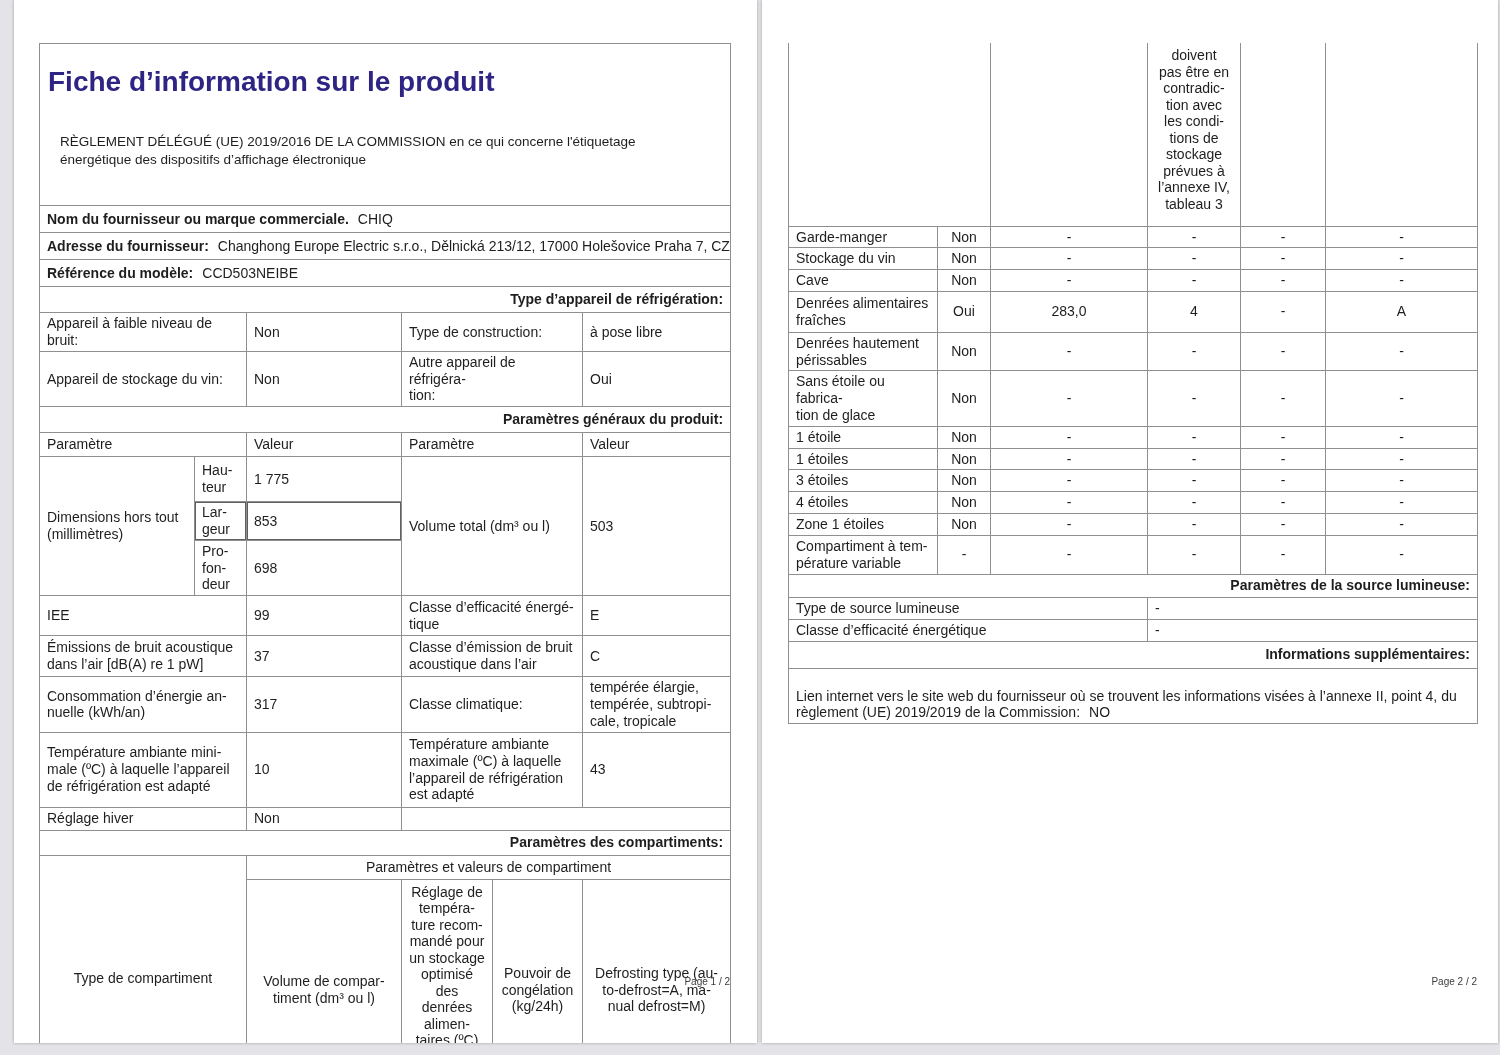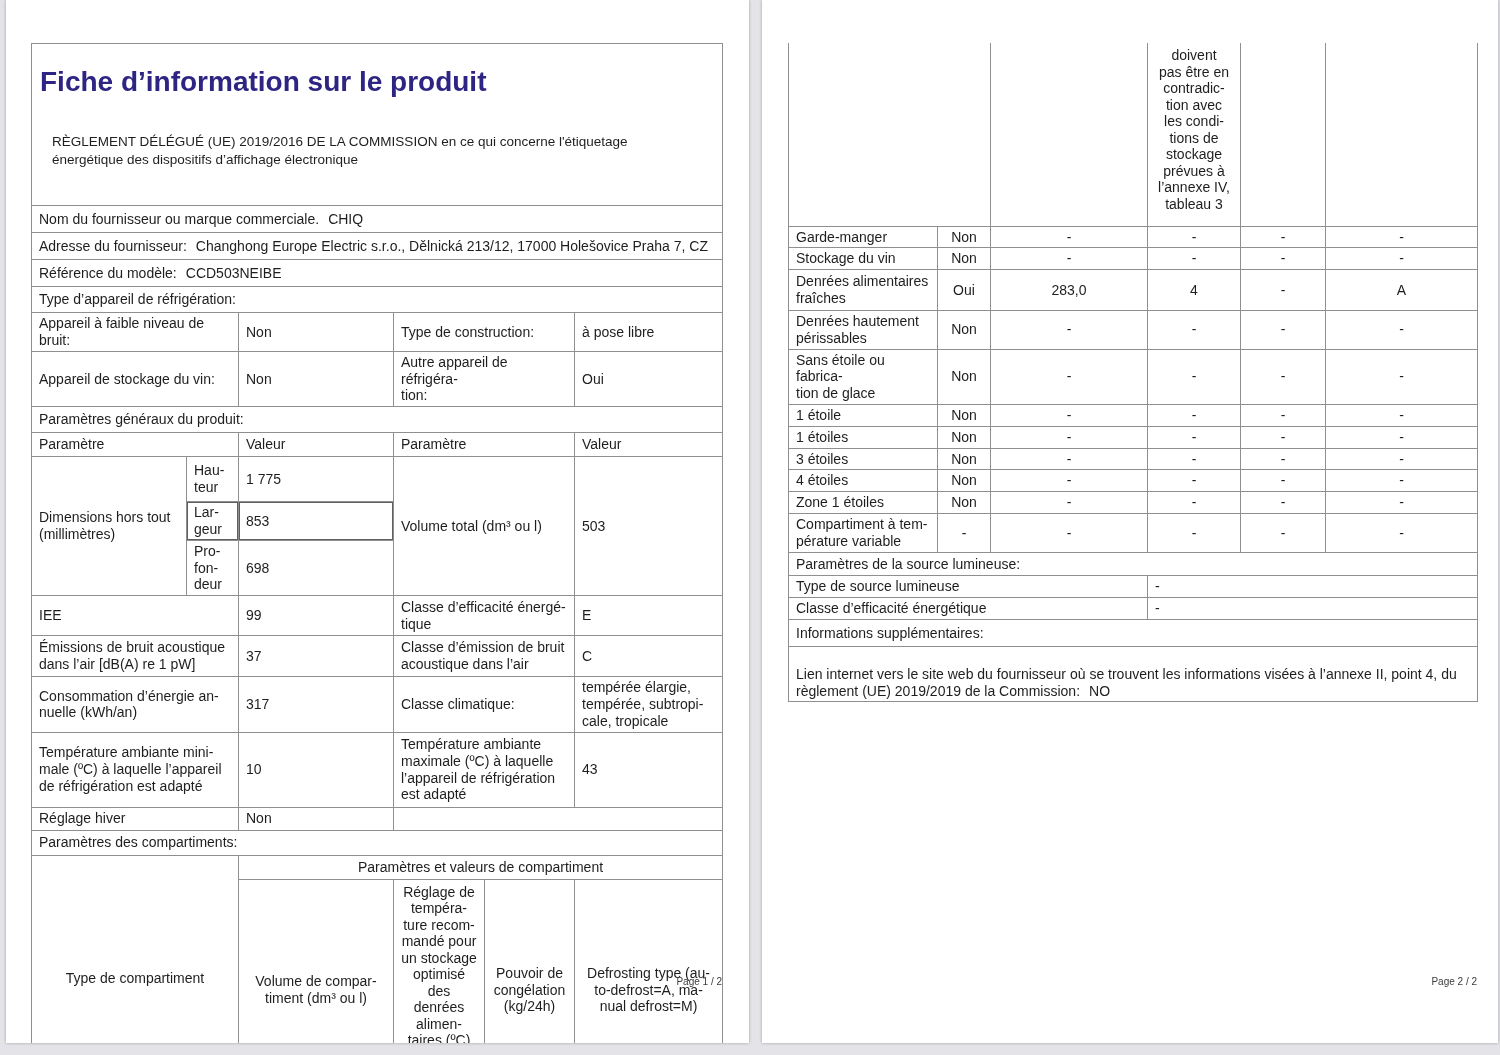--- a/index.html
+++ b/index.html
@@ -8,49 +8,49 @@
     background:#e4e4e8;
     font-family:"Liberation Sans", sans-serif;
     position:relative; overflow:hidden;
     color:#1e1e1e;
   }
   .page {
     position:absolute; top:0; height:1043px; background:#ffffff;
     box-shadow:0 0 3px rgba(0,0,0,0.30);
     overflow:hidden;
   }
-  #page1 { left:6px;   width:743px; }
+  #page1 { left:14px;   width:743px; }
   #page2 { left:762px; width:736px; }
 
   table.sheet { position:absolute; border-collapse:collapse; table-layout:fixed; }
   #t1 { left:25px; top:43px; width:691px; }
   #t2 { left:26px; top:43px; width:689px; }
 
   td {
     border:1px solid #8f8f8f;
     padding:2px 7px;
     font-size:14px;
     line-height:1.2;
     vertical-align:middle;
     white-space:pre-line;
     overflow:hidden;
   }
-  .b   { font-weight:normal; }
+  .b   { font-weight:bold;text-align:right; }
   .c   { text-align:center; }
   .vtop{ vertical-align:top; }
   .nb  { border-bottom:none; }
   .nt  { border-top:none; }
   .nw  { white-space:nowrap; }
   .hl  { box-shadow: inset 0 0 0 1px #5f5f5f; }
 
   .titlecell { padding:6px 8px 8px; vertical-align:top; }
   .doc-title { margin:0 0 7px 0; font-size:28px; line-height:1.1; color:#2e2483; font-weight:bold; }
   .doc-sub   { margin:12px; font-size:13.5px; line-height:1.3; max-width:668px; }
 
-  .lbl { font-weight:normal; }
+  .lbl { font-weight:bold; }
   .val { font-weight:normal; margin-left:9px; }
 
   .tallhdr { line-height:1.18; padding-top:4px; }
 
   .footer {
     position:absolute; top:976px;
     font-size:10px; color:#3c3c3c;
   }
   #page1 .footer { right:27px; }
   #page2 .footer { right:21px; }
@@ -262,20 +262,28 @@
           <td class="c">-</td>
         </tr>
     <tr style="height:21px">
           <td>Stockage du vin</td>
           <td class="c">Non</td>
           <td class="c">-</td>
           <td class="c">-</td>
           <td class="c">-</td>
           <td class="c">-</td>
         </tr>
+    <tr style="height:21px">
+          <td>Cave</td>
+          <td class="c">Non</td>
+          <td class="c">-</td>
+          <td class="c">-</td>
+          <td class="c">-</td>
+          <td class="c">-</td>
+        </tr>
     <tr style="height:41px">
           <td>Denrées alimentaires
 fraîches</td>
           <td class="c">Oui</td>
           <td class="c">283,0</td>
           <td class="c">4</td>
           <td class="c">-</td>
           <td class="c">A</td>
         </tr>
     <tr style="height:38px">

